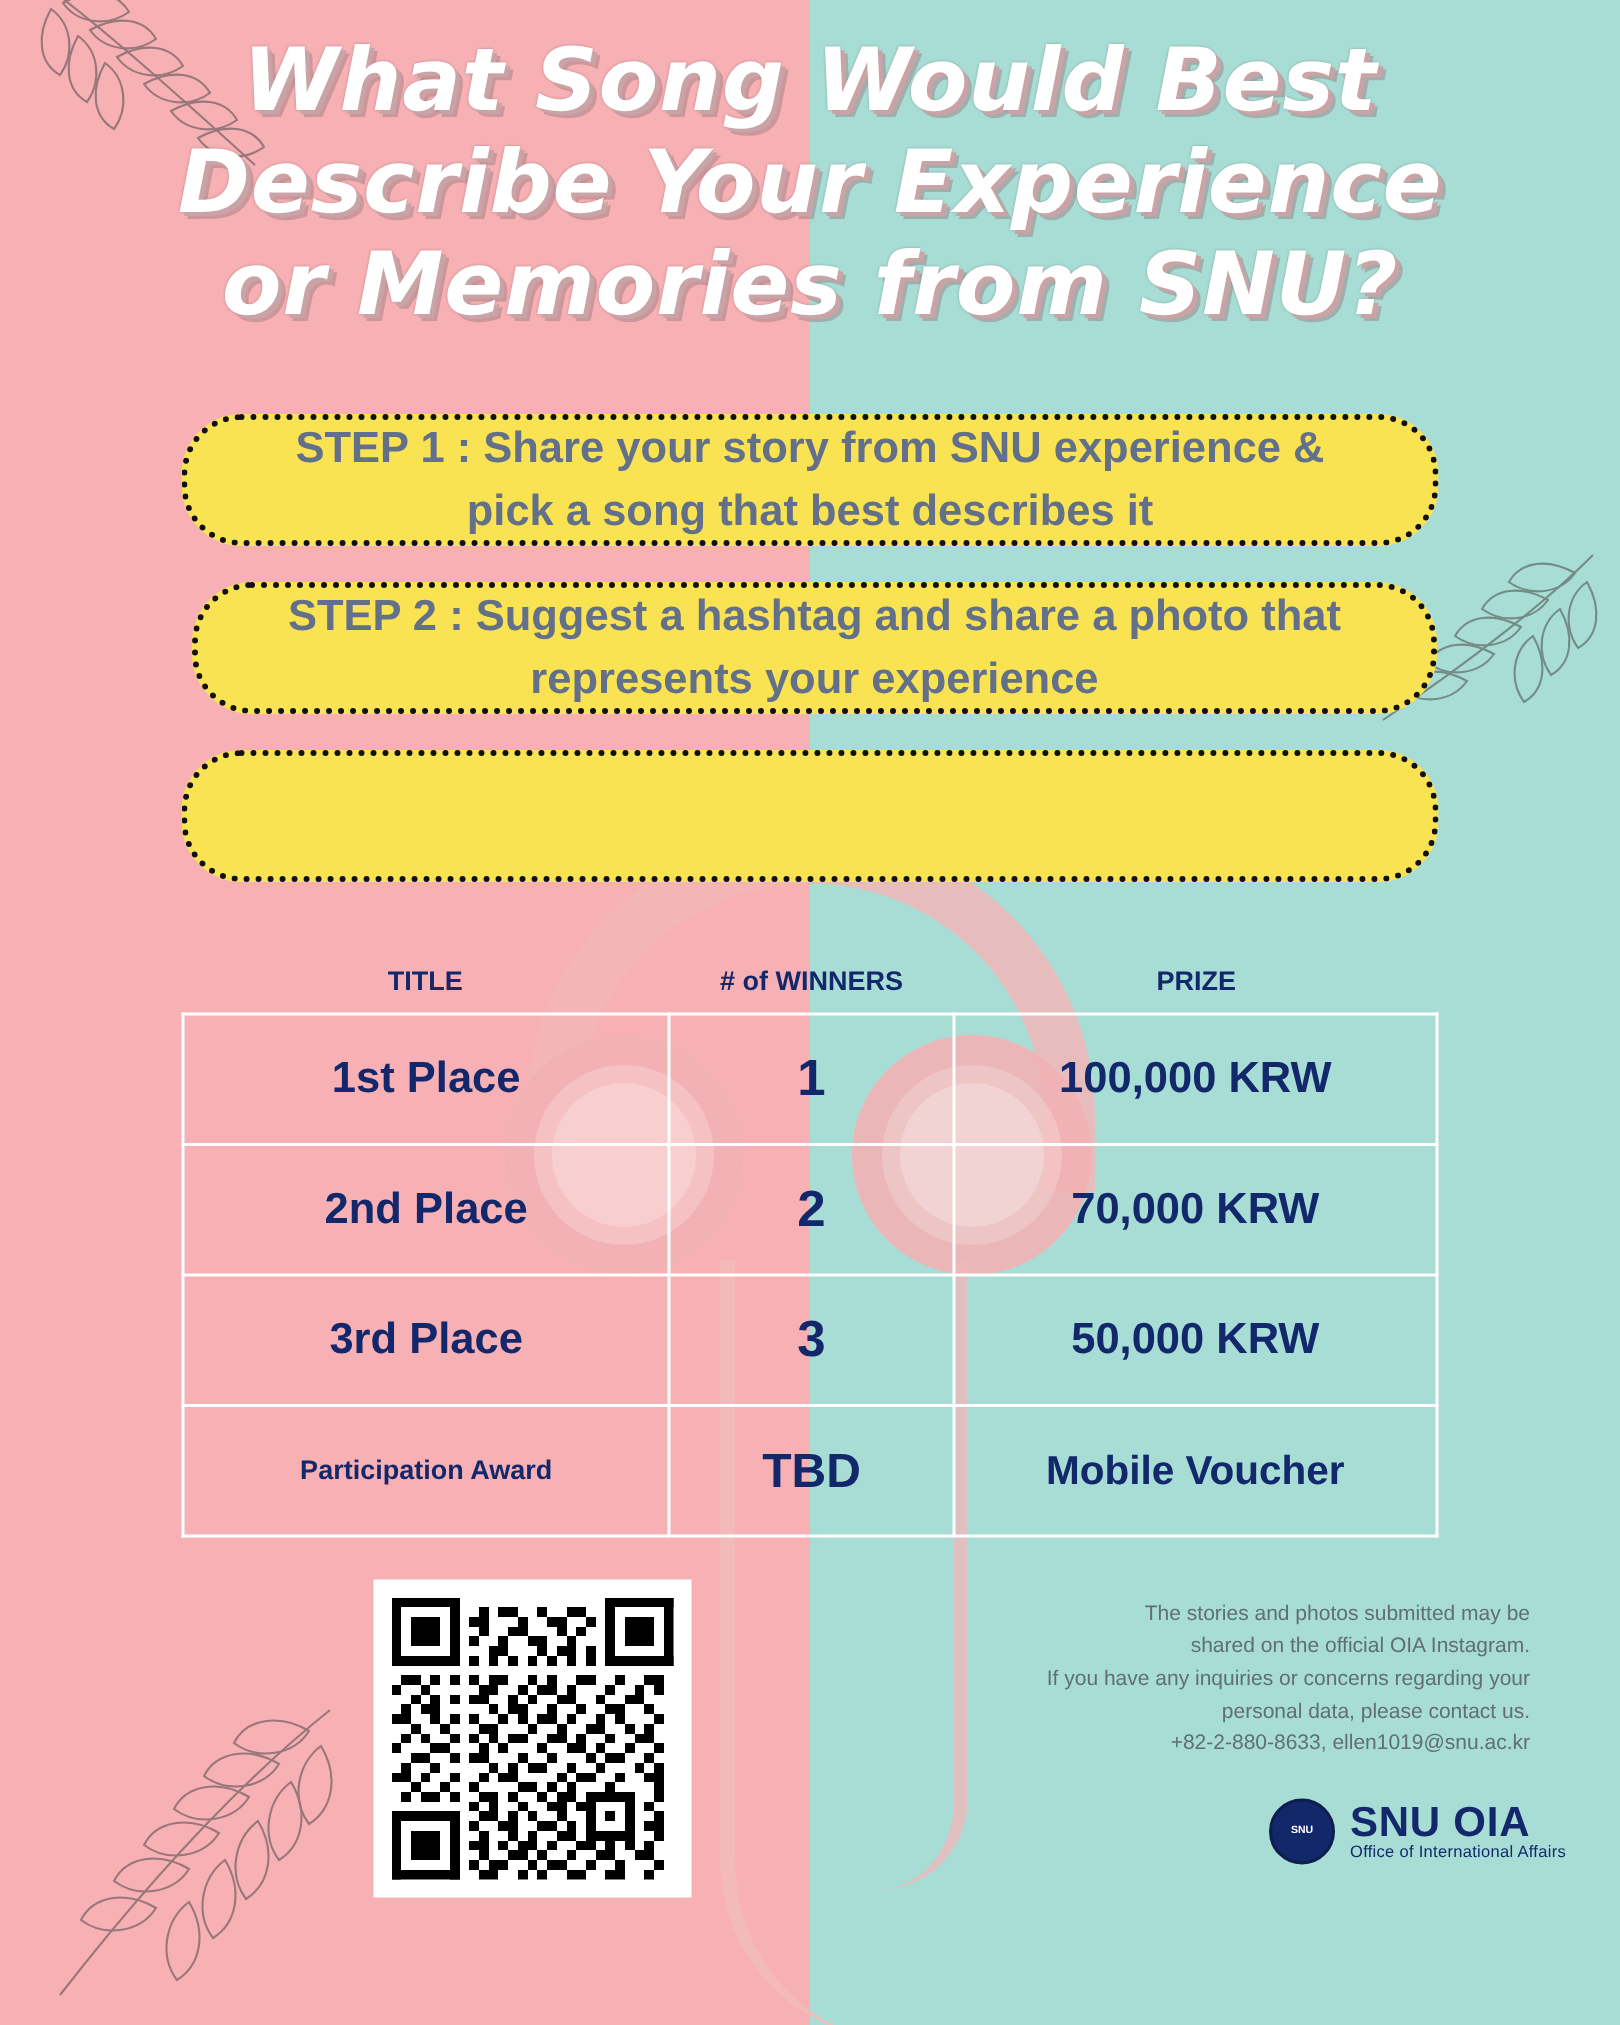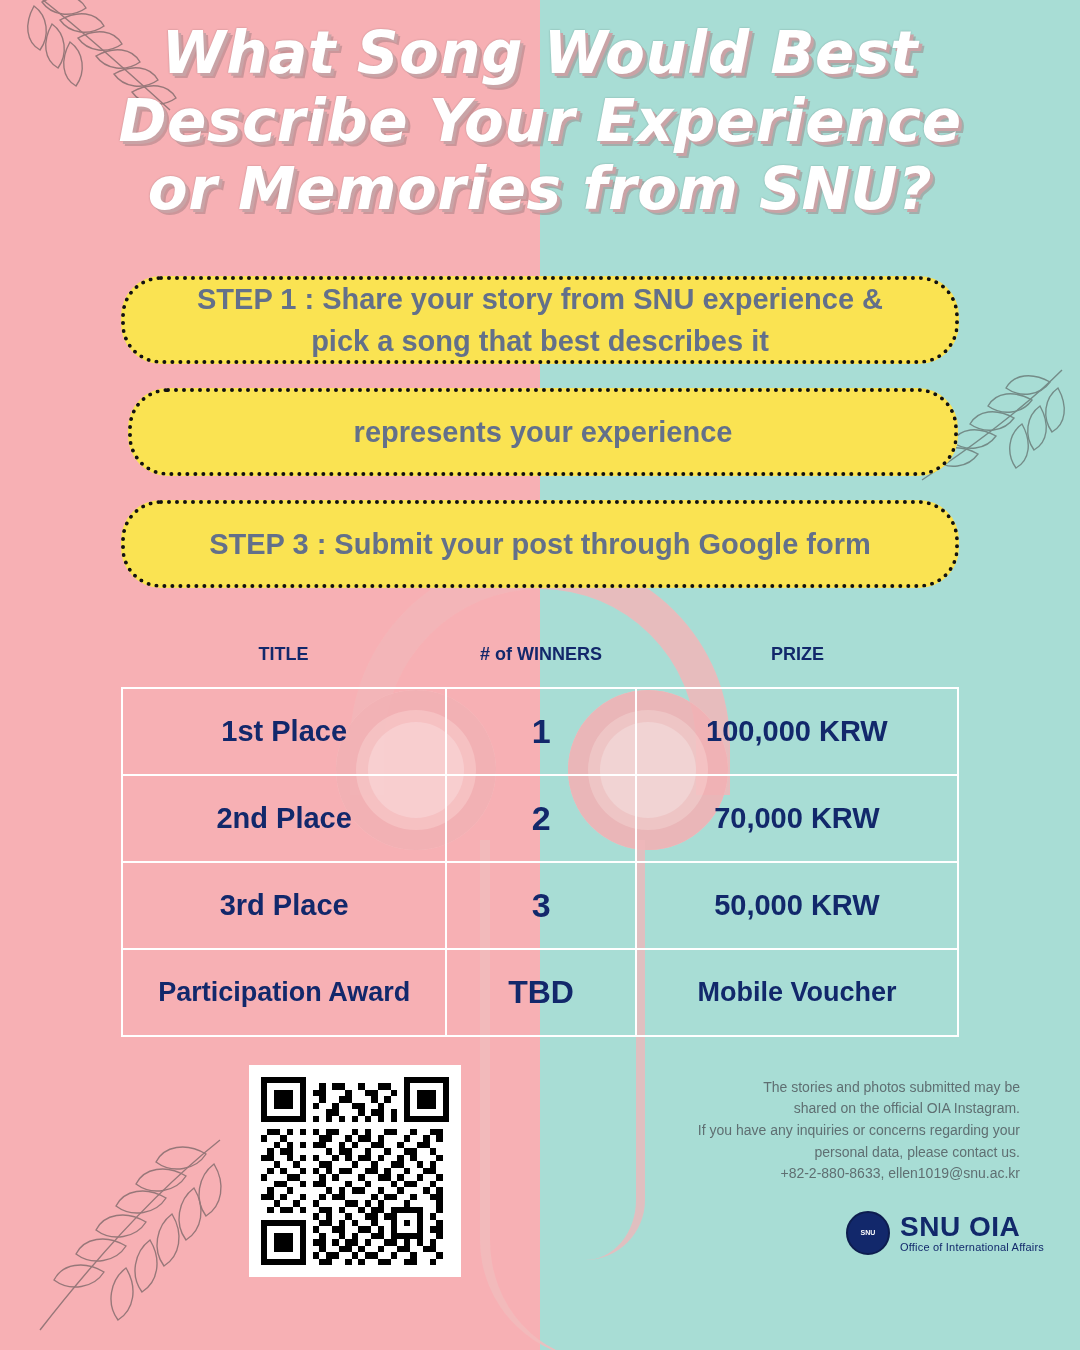--- a/index.html
+++ b/index.html
@@ -134,37 +134,37 @@
     font-size: 18px;
     text-align: center;
     padding-bottom: 10px;
   }
   .thead .c1 { width: 325px; }
   .thead .c2 { width: 190px; }
   .thead .c3 { width: 323px; }
 
   table.prizes {
     width: 838px;
-    margin: 12px auto;
+    margin: 0 auto;
     border-collapse: collapse;
     background: transparent;
   }
   table.prizes td {
     border: 2px solid #ffffff;
     height: 87px;
     text-align: center;
     vertical-align: middle;
     color: #12286b;
     font-weight: bold;
     font-size: 29px;
   }
   table.prizes td.num { font-size: 34px; width: 190px; }
   table.prizes td.title-cell { width: 325px; }
   table.prizes td.prize-cell { width: 323px; }
-  table.prizes tr.small td.title-cell { font-size: 27px; }
+  table.prizes tr.small td.title-cell { font-size: 18px; }
   table.prizes tr.small td.num { font-size: 32px; }
   table.prizes tr.small td.prize-cell { font-size: 27px; }
 
   
   .footer { position: relative; z-index: 5; margin-top: 22px; height: 230px; }
   .qr {
     position: absolute;
     left: 249px;
     top: 6px;
     width: 212px;
@@ -279,26 +279,26 @@
 
   <div class="steps">
     <div class="step step-1">
       <span class="txt">
         <span class="l">STEP 1 : Share your story from SNU experience &amp;</span>
         <span class="l">pick a song that best describes it</span>
       </span>
     </div>
     <div class="step step-2">
       <span class="txt">
+        <span class="l">STEP 2 : Suggest a hashtag and share a photo that</span>
         <span class="l">represents your experience</span>
       </span>
     </div>
     <div class="step step-3">
       <span class="txt">
-        <span class="l">STEP 3 : Submit your post through Google form</span>
       </span>
     </div>
   </div>
 
   <div class="table-wrap">
     <div class="thead">
       <div class="c1">TITLE</div>
       <div class="c2"># of WINNERS</div>
       <div class="c3">PRIZE</div>
     </div>

